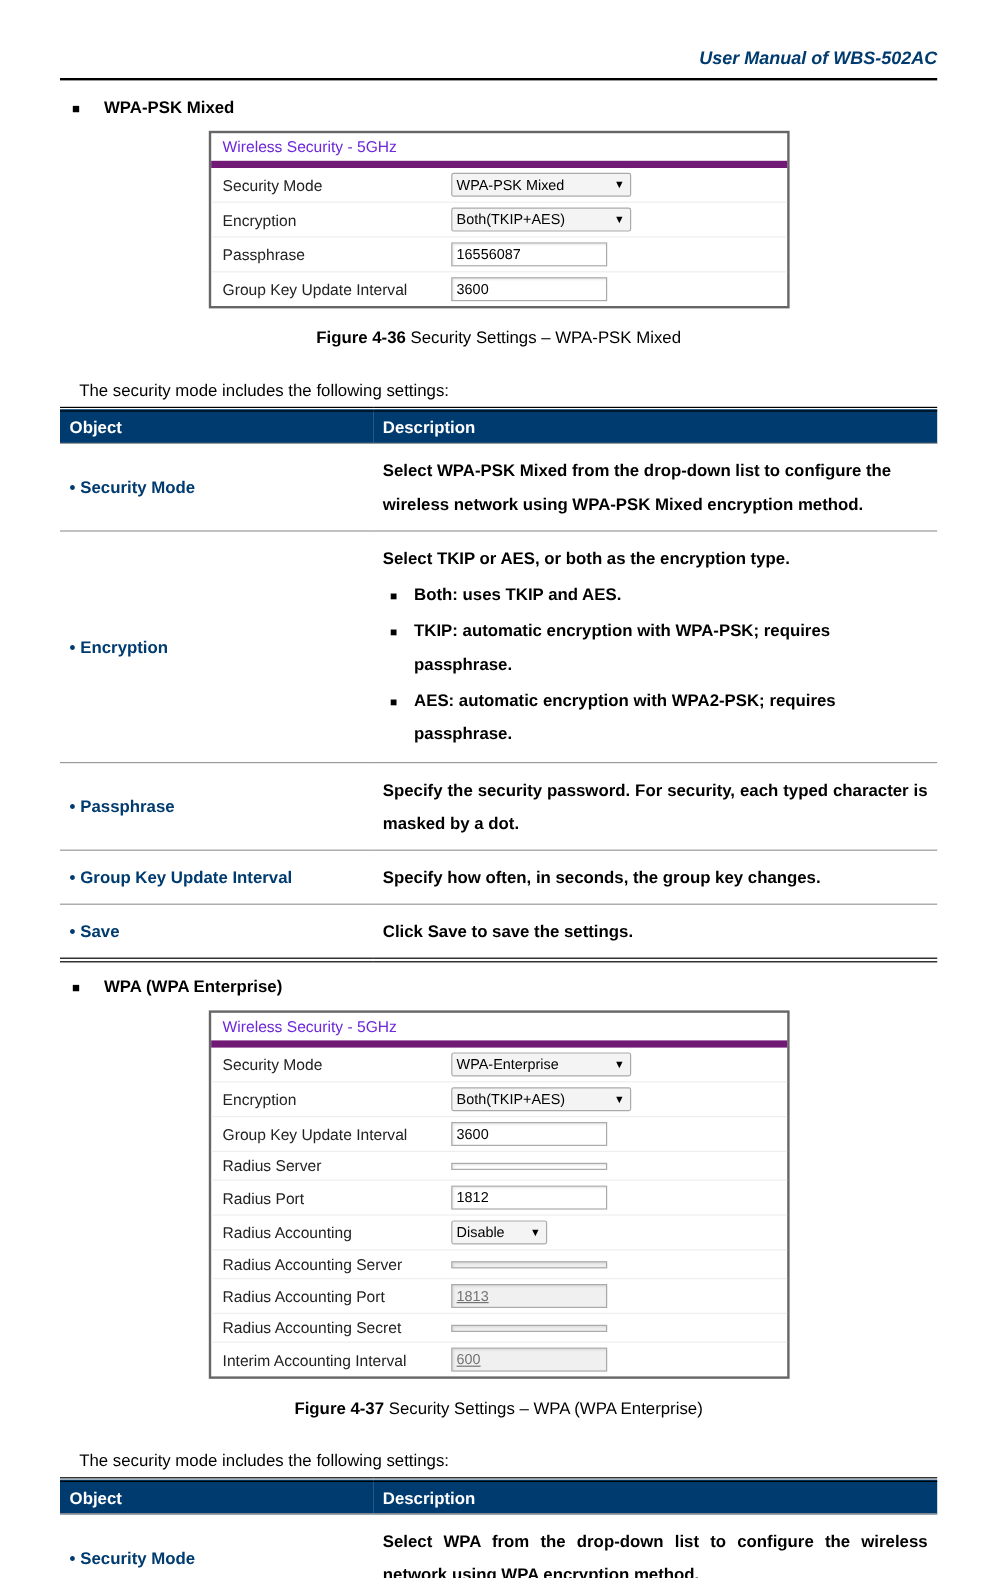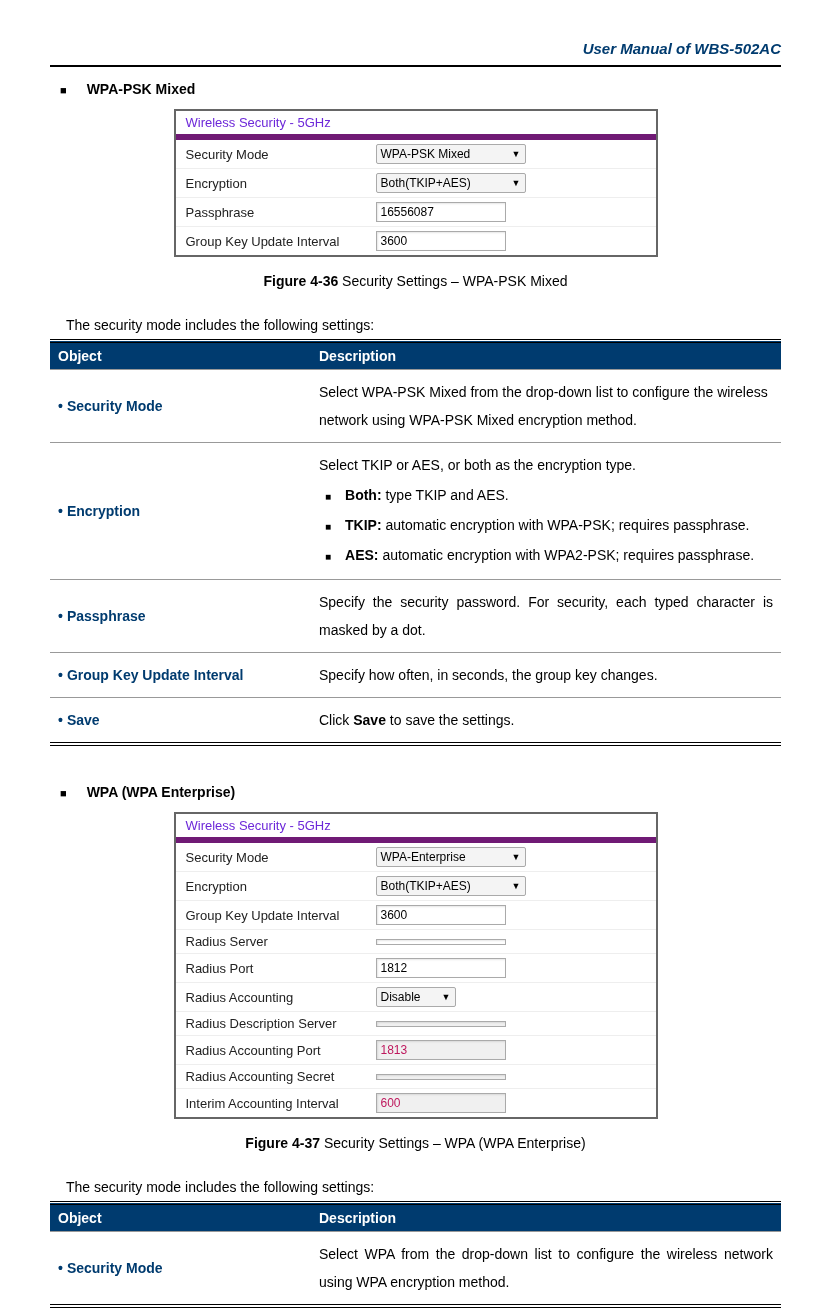--- a/index.html
+++ b/index.html
@@ -72,46 +72,47 @@
     text-align: center;
     margin: 16px 0 28px 0;
   }
   .caption b { font-weight: bold; }
   .intro-line { margin: 4px 0 6px 16px; }
   table.desc-table {
     width: 100%;
     border-collapse: collapse;
     border-top: 4px double #000;
     border-bottom: 4px double #000;
-    margin-bottom: 38px;
+    margin-bottom: 12px;
   }
   table.desc-table th {
     background: #003b6f;
     color: #fff;
     text-align: left;
     padding: 5px 8px;
     font-weight: bold;
   }
   table.desc-table td {
     border-top: 1px solid #999;
     padding: 8px 8px;
     vertical-align: middle;
     line-height: 2.0;
+    font-weight: bold;
   }
   table.desc-table td.obj {
     color: #003b6f;
     font-weight: bold;
     width: 245px;
   }
   .dot { color: #003b6f; margin-right: 4px; }
   .inner-bullets { margin: 0; padding: 0; list-style: none; }
   .inner-bullets li { display: flex; align-items: baseline; margin: 2px 0; }
   .inner-bullets li .sq { font-size: 10px; margin: 0 14px 0 6px; }
   .sel-small { min-width: 70px !important; }
-  .inp-disabled { background: #f0f0f0 !important; color: #be185d; }
+  .inp-disabled { background: #f0f0f0 !important; color: #737373; text-decoration: underline; }
   .justify { text-align: justify; }
 </style>
 </head>
 <body>
 
 <div class="header-title">User Manual of WBS-502AC</div>
 
 <div class="section-bullet">
   <span class="sq">■</span>
   <span>WPA-PSK Mixed</span>
@@ -159,21 +160,21 @@
     <td class="obj"><span class="dot">•</span><span>Security Mode</span></td>
     <td>Select WPA-PSK Mixed from the drop-down list to configure the wireless network using WPA-PSK Mixed encryption method.</td>
   </tr>
   <tr>
     <td class="obj"><span class="dot">•</span><span>Encryption</span></td>
     <td>
       <div>Select TKIP or AES, or both as the encryption type.</div>
       <ul class="inner-bullets">
         <li>
               <span class="sq">■</span>
-              <span><b>Both:</b><span> type TKIP and AES.</span></span>
+              <span><b>Both:</b><span> uses TKIP and AES.</span></span>
             </li>
         <li>
               <span class="sq">■</span>
               <span><b>TKIP:</b><span> automatic encryption with WPA-PSK; requires passphrase.</span></span>
             </li>
         <li>
               <span class="sq">■</span>
               <span><b>AES:</b><span> automatic encryption with WPA2-PSK; requires passphrase.</span></span>
             </li>
       </ul>
@@ -228,21 +229,21 @@
       <div class="fb-control-inp">1812</div>
     </div>
   <div class="fb-row">
       <div class="fb-label">Radius Accounting</div>
       <div class="fb-control-sel sel-small">
         <span>Disable</span>
         <span class="arrow">▼</span>
       </div>
     </div>
   <div class="fb-row">
-      <div class="fb-label">Radius Description Server</div>
+      <div class="fb-label">Radius Accounting Server</div>
       <div class="fb-control-inp inp-disabled"></div>
     </div>
   <div class="fb-row">
       <div class="fb-label">Radius Accounting Port</div>
       <div class="fb-control-inp inp-disabled">1813</div>
     </div>
   <div class="fb-row">
       <div class="fb-label">Radius Accounting Secret</div>
       <div class="fb-control-inp inp-disabled"></div>
     </div>

